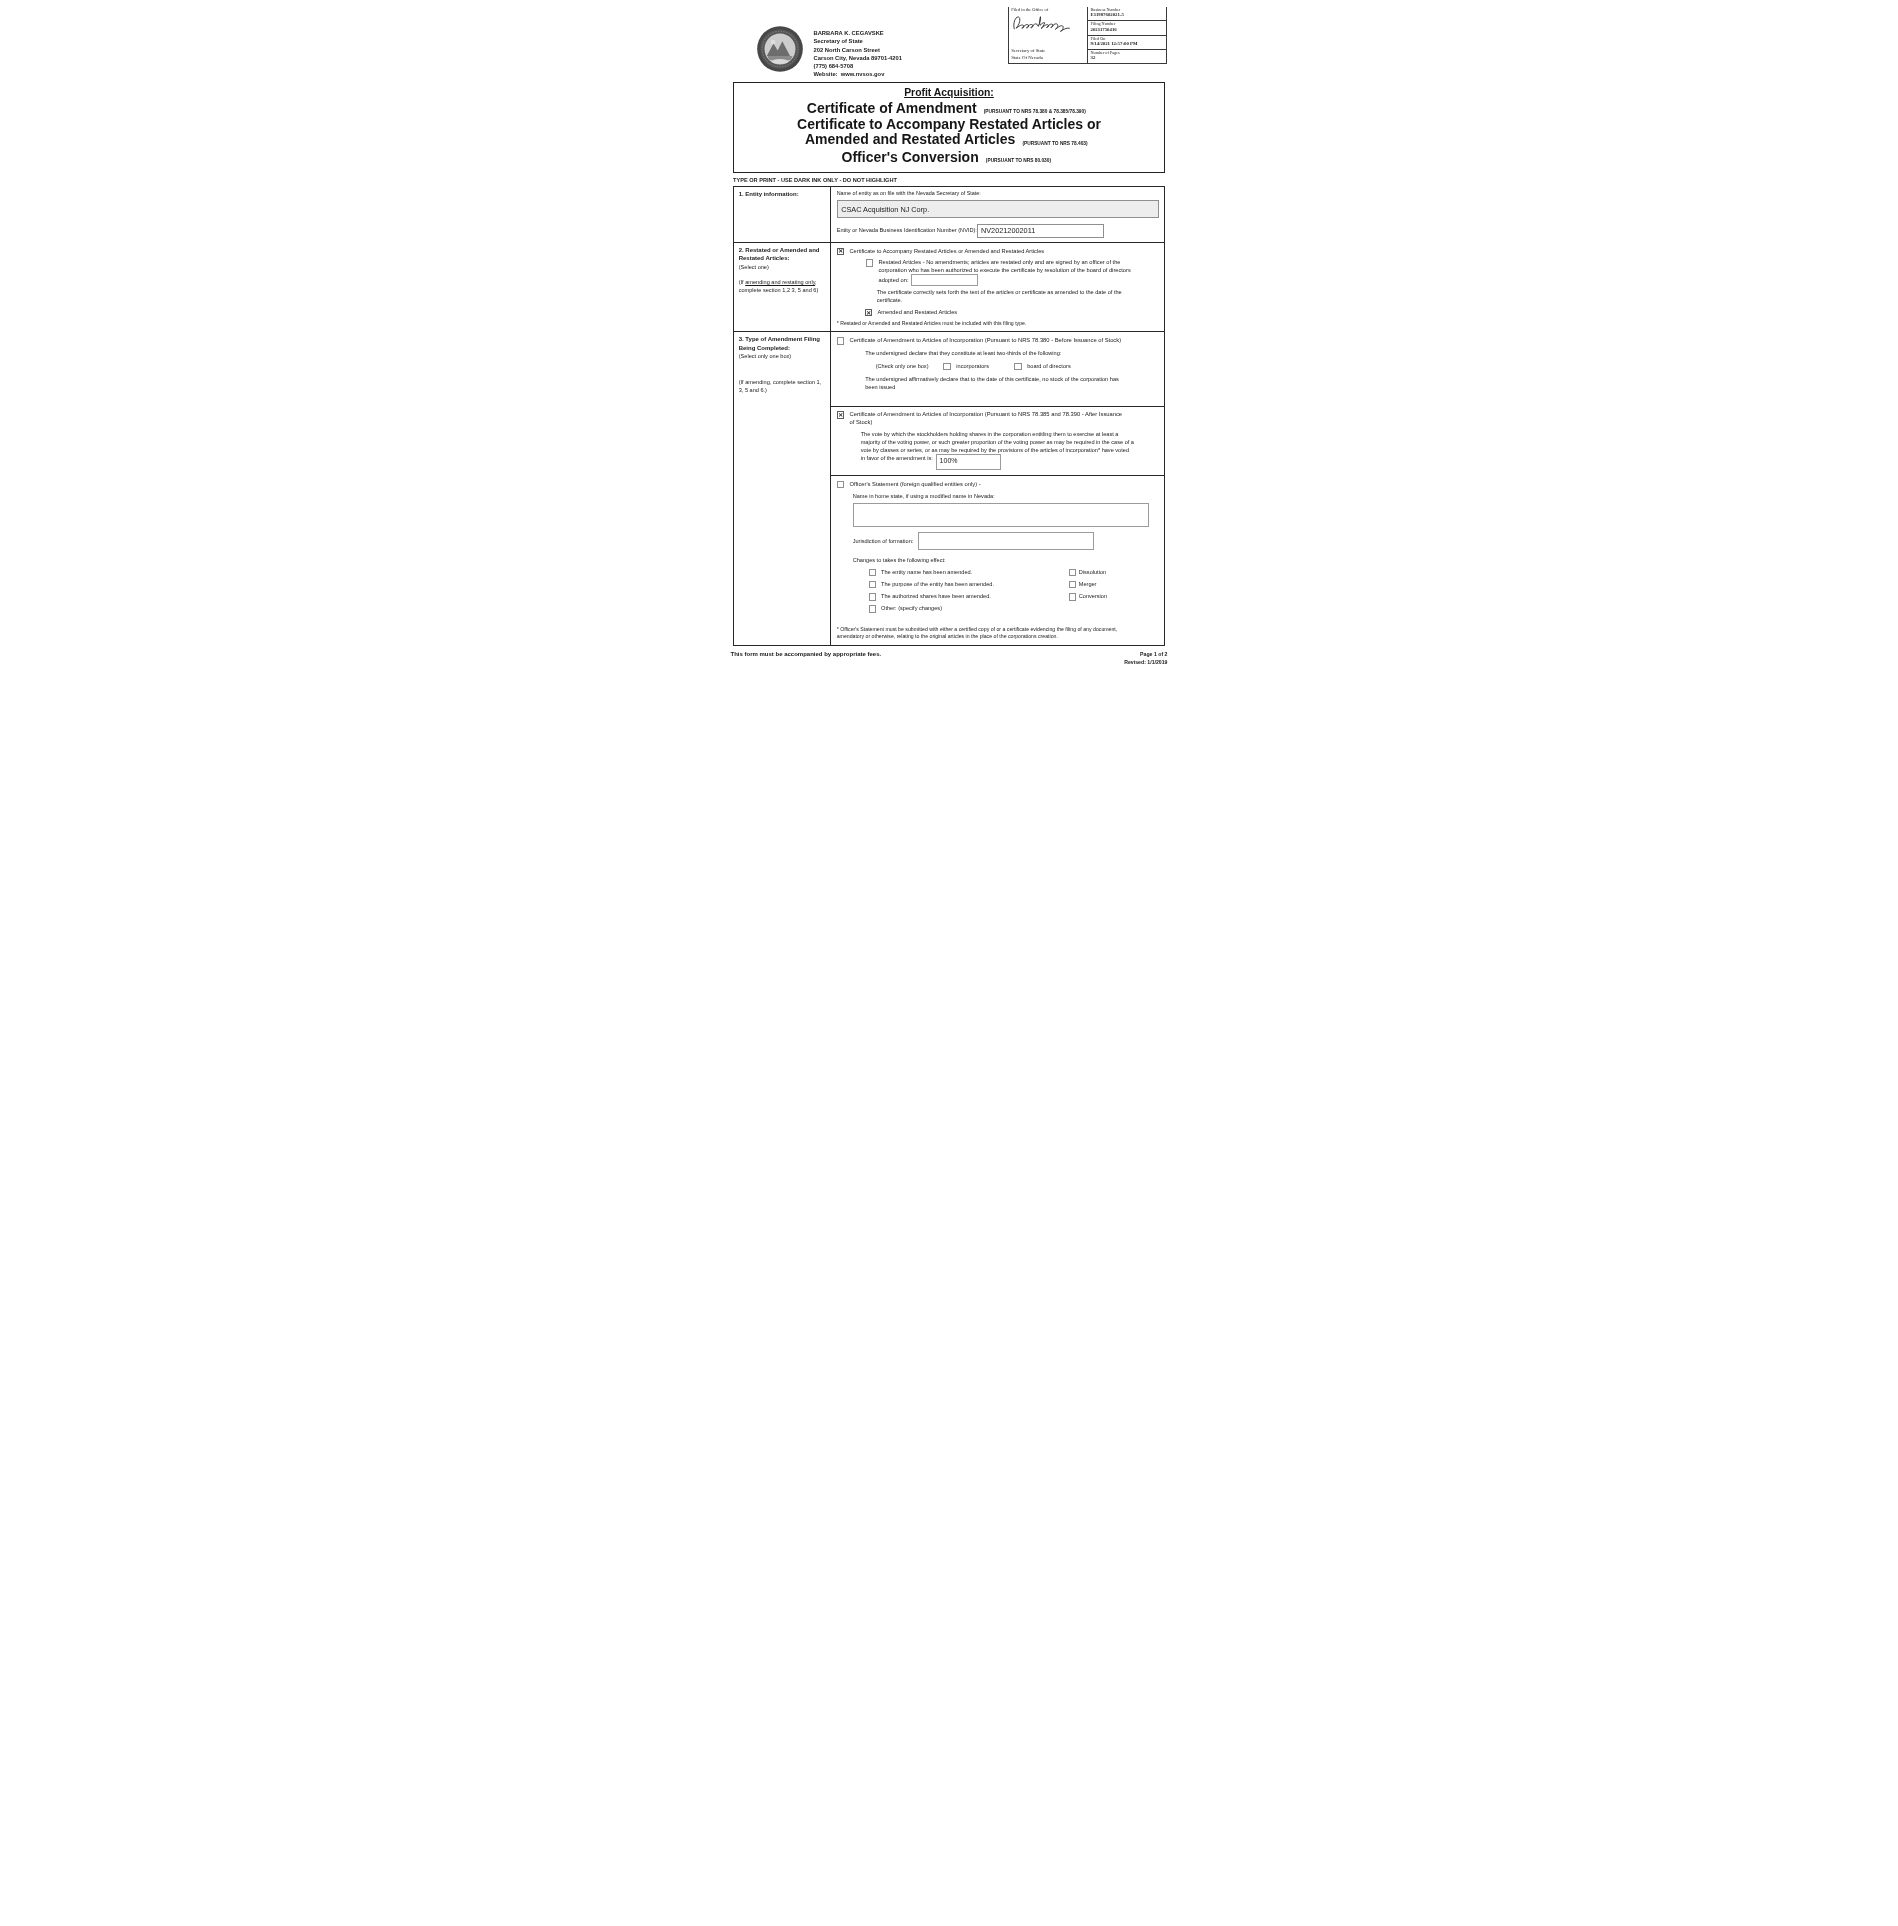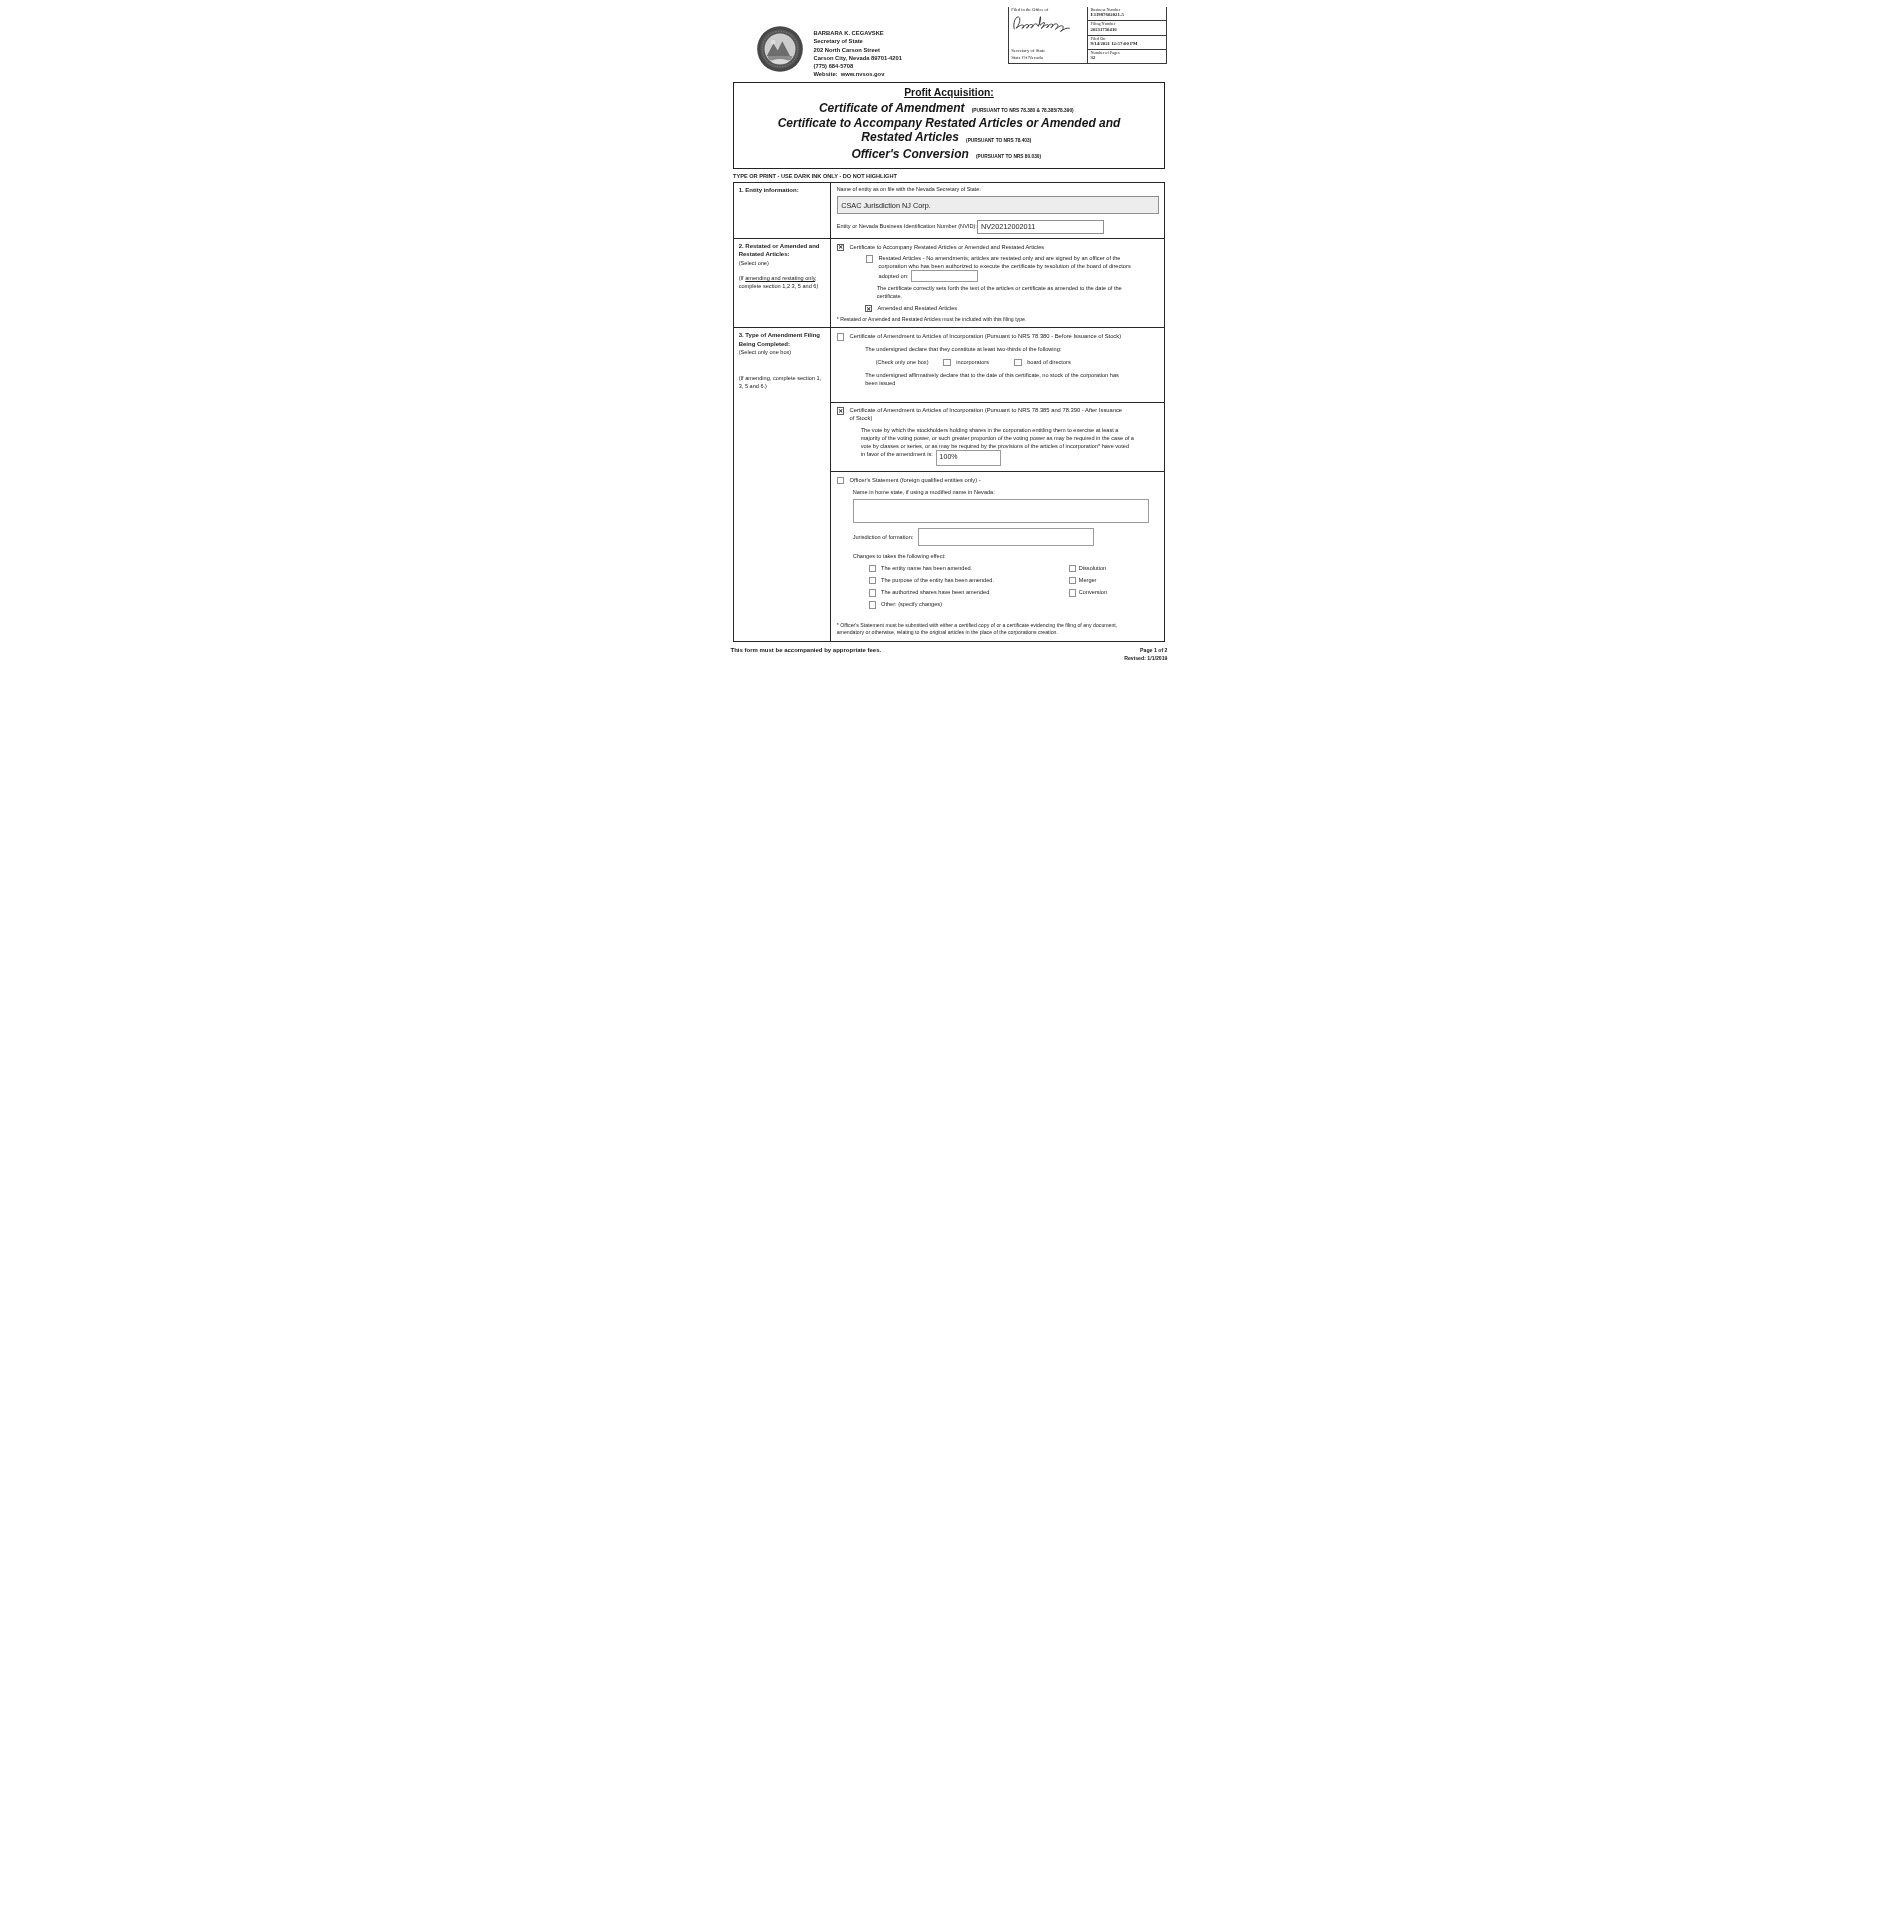--- a/index.html
+++ b/index.html
@@ -25,21 +25,21 @@
   .stamp-cell { flex:1; border-bottom:0.8px solid #3a3a3a; padding:0px 2.7px 0.4px; overflow:hidden; }
   .stamp-cell:last-child { border-bottom:none; }
   .stamp-cell .lab { font-size:4.2px; line-height:5.4px; }
   .stamp-cell .val { font-size:4.8px; line-height:5.8px; font-weight:bold; }
   
   .title-box {
     margin:0 21.6px; border:1.5px solid #222; padding:2.3px 3.9px 5.4px; text-align:center;
   }
   .profit { font-size:10.4px; font-weight:bold; text-decoration:underline; margin:1.5px 0 3.9px; color:#161616; }
   .tline { font-weight:bold; color:#161616; margin-top:1.5px; line-height:12px; }
-  .tline .main { font-size:12px;font-style:italic; }
+  .tline .main { font-size:14px; }
   .tline .sub { font-size:4.8px; }
   .tline-wrap { max-width:366px; margin:0.8px auto 0; }
   
   .instruction { margin:3.9px 21.6px 2.3px; font-weight:bold; font-size:5.6px; color:#1d1d1d; }
   
   .form { margin:0 21.6px; border:1.2px solid #282828; }
   .frow { display:flex; border-bottom:1.2px solid #282828; }
   .frow:last-child { border-bottom:none; }
   .lcell { width:87px; flex:none; border-right:0.8px solid #282828; padding:3.1px 4.6px 3.1px 4.6px; }
   .rcell { flex:1; padding:3.1px 5.4px 3.9px; min-width:0; }
@@ -158,21 +158,21 @@
   <div class="instruction">TYPE OR PRINT - USE DARK INK ONLY - DO NOT HIGHLIGHT</div>
 
   <div class="form">
 
     <div class="frow" style="min-height:47px;">
       <div class="lcell">
         <div class="lbl-bold">1.  Entity information:</div>
       </div>
       <div class="rcell">
         <div class="field-label">Name of entity as on file with the Nevada Secretary of State:</div>
-        <div class="tinput name-input">CSAC Jurisdiction NJ Corp.</div>
+        <div class="tinput name-input">CSAC Acquisition NJ Corp.</div>
         <div class="nvid-row">
           <span class="field-label" style="font-size:5.6px;">Entity or Nevada Business Identification Number (NVID):</span>
           <span class="tinput nvid-input">NV20212002011</span>
         </div>
       </div>
     </div>
 
     <div class="frow" style="min-height:82px;">
       <div class="lcell">
         <div class="lbl-bold">2. Restated or Amended and Restated Articles:</div>

